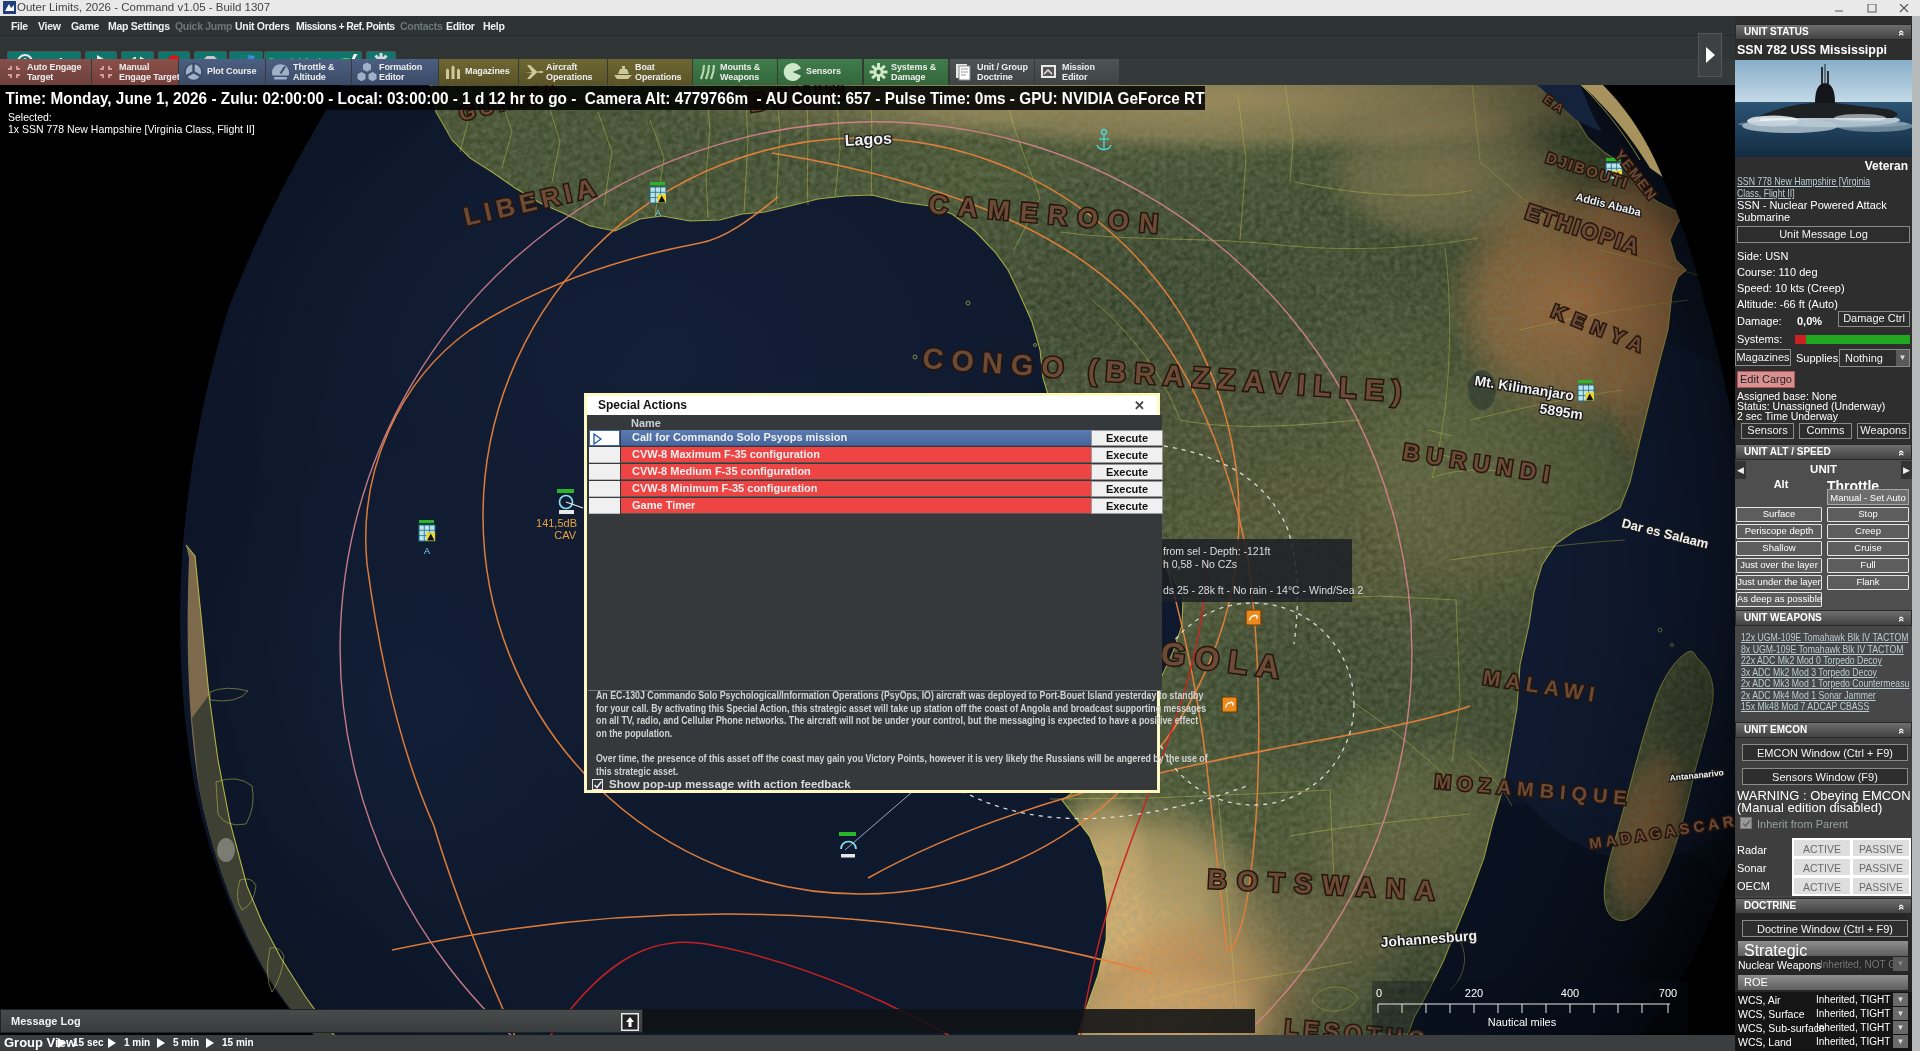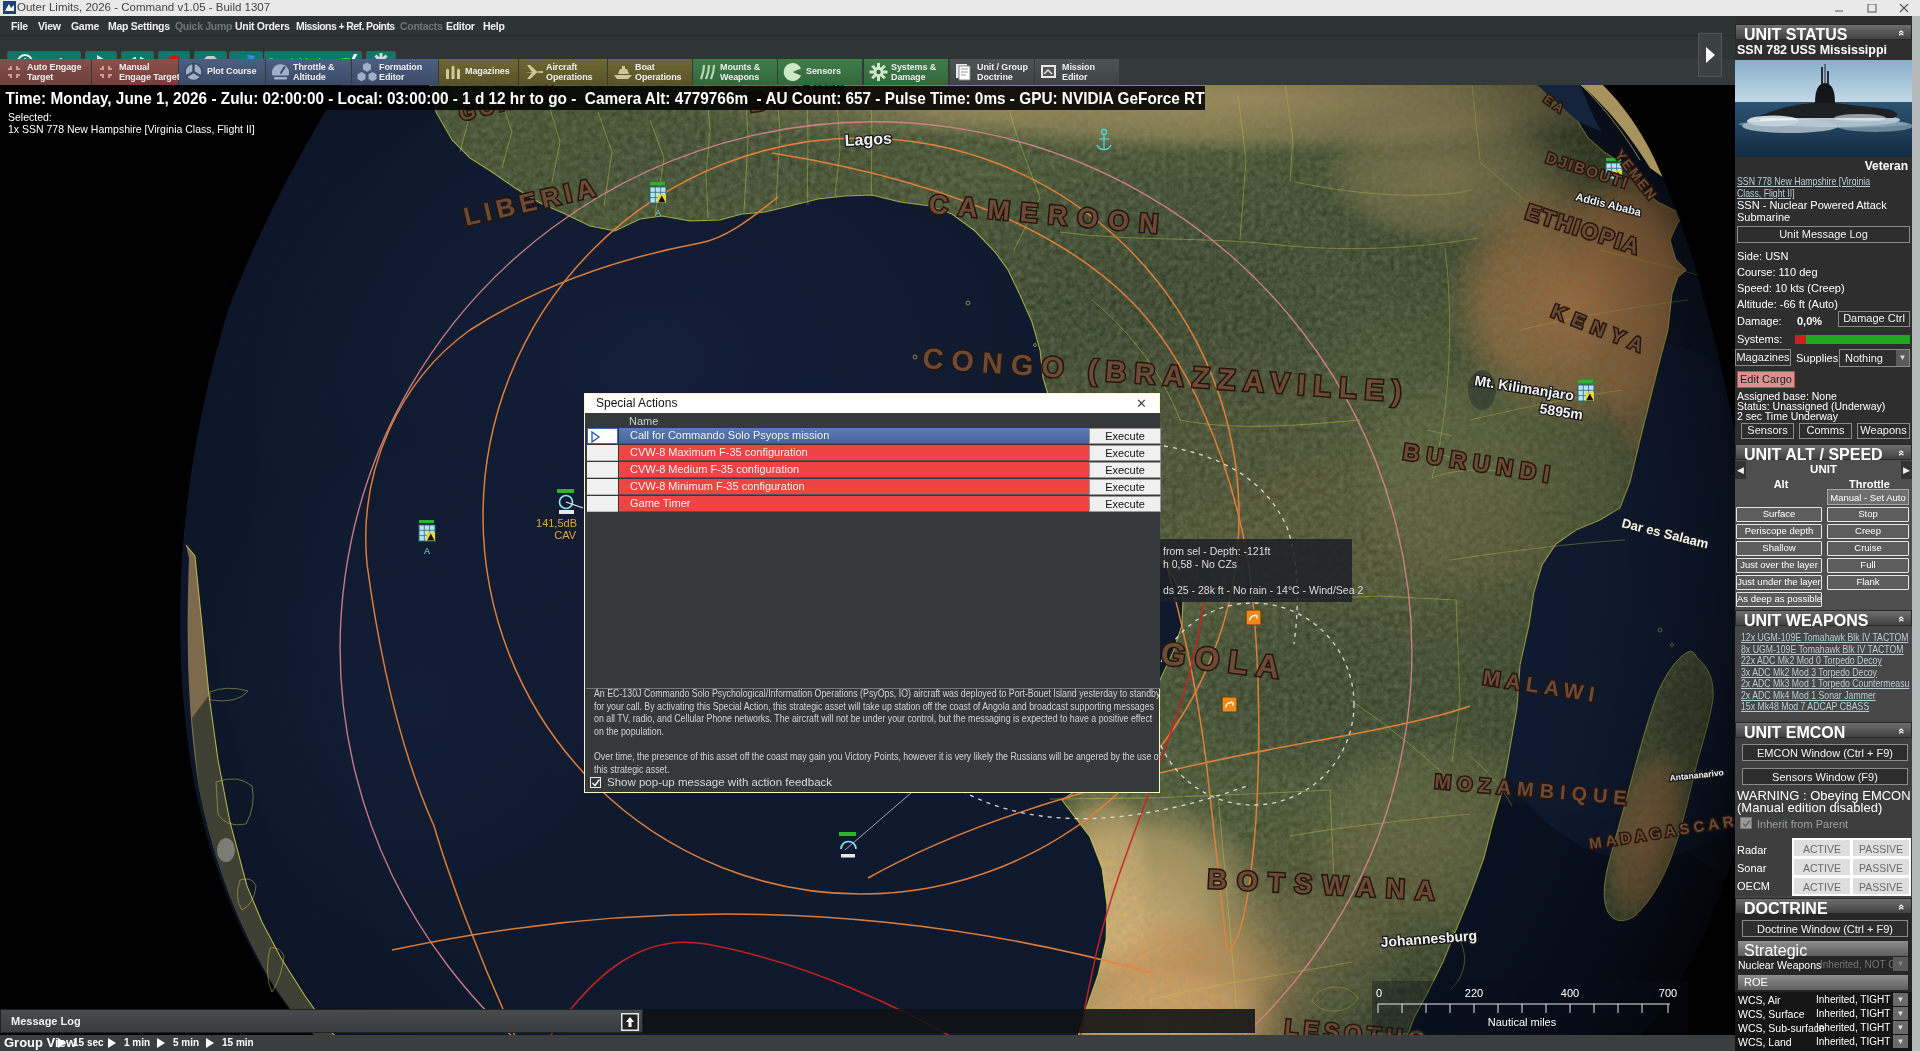--- a/index.html
+++ b/index.html
@@ -17,39 +17,39 @@
 #toolbar2 { left:0; top:59px; width:1735px; height:26px; background:#343a3a; }
 .tb2 { position:absolute; top:0; height:26px; color:#eee; font-size:9px; font-weight:700; line-height:9.5px; letter-spacing:-0.1px; }
 .tb2 .lbl { position:absolute; left:27px; top:50%; transform:translateY(-50%); white-space:nowrap; }
 .tb2 svg { position:absolute; left:4px; top:50%; transform:translateY(-50%); }
 
 #timebar { left:0; top:86px; width:1205px; height:24px; background:rgba(0,0,0,0.86); color:#fff; font-size:16.5px; line-height:24px; white-space:nowrap; overflow:hidden;font-weight:bold; }
 #timebar span { display:inline-block; transform:scaleX(0.93); transform-origin:0 50%; padding-left:6px; }
 #selbox { left:8px; top:111px; color:#fff; font-size:10.5px; line-height:12px; }
 #tooltip { left:1128px; top:539px; width:224px; height:63px; background:rgba(28,32,38,0.86); color:#ddd; font-size:10.5px; }
 
-#dialog { left:584px; top:393px; width:576px; height:400px; background:#36393b; border:1px solid #fef9c3; }
+#dialog { left:584px; top:393px; width:576px; height:400px; background:#36393b; border:3px solid #fef9c3;font-weight:bold; }
 #dlgtitle { position:absolute; left:0; top:0; width:100%; height:19px; background:#fff; color:#111; font-size:12px; padding:2px 0 0 11px; }
 #dlgx { position:absolute; right:12px; top:2px; color:#444; font-size:13px; }
 .drow { position:absolute; left:1px; height:17px; }
 .dsel { position:absolute; left:1px; width:31px; height:16px; background:#f0f0f0; border-bottom:1px solid #bbb; }
 .dname { position:absolute; left:33px; width:470px; height:16px; color:#efefef; font-size:11px; padding:1px 0 0 11px; background:#ef4444; border-bottom:1px solid #555; }
 .dexe { position:absolute; left:503px; width:72px; height:16px; background:#f0f0f0; border:1px solid #999; color:#111; font-size:11px; text-align:center; padding-top:1px; }
 #dlgdesc { position:absolute; left:9px; top:293px; width:560px; color:#d2d2d2; font-size:11px; line-height:12.6px; white-space:nowrap; overflow:visible; }
 #dlgdesc span { display:inline-block; transform:scaleX(0.8); transform-origin:0 0; }
 
 #msglog { left:0; top:1009px; width:643px; height:24px; background:linear-gradient(#474b4c,#393d3e); border:1px solid #1e2222; color:#f0f0f0; font-size:11px; font-weight:700; line-height:22px; padding-left:10px; }
 #msglog2 { left:643px; top:1009px; width:612px; height:24px; background:rgba(16,18,20,0.88); }
 #bottombar { left:0; top:1035px; width:1735px; height:16px; background:#3a3e3f; color:#fff; font-size:10px; font-weight:700; line-height:16px; }
 #bottombar span { position:absolute; top:0; }
 .parr { width:0; height:0; border-left:8px solid #fff; border-top:5.5px solid transparent; border-bottom:5.5px solid transparent; top:2.5px !important; }
 
 #sidebar { left:1735px; top:16px; width:177px; height:1035px; background:#454545; overflow:hidden; }
 .sb { position:absolute; }
-.hdr { left:0; width:177px; height:16px; background:linear-gradient(#6e6e6e,#424242); border:1px solid #282828; color:#fff; font-size:16px; font-weight:700; padding:1px 0 0 8px; }
+.hdr { left:0; width:177px; height:16px; background:linear-gradient(#6e6e6e,#424242); border:1px solid #282828; color:#fff; font-size:10px; font-weight:700; padding:1px 0 0 8px; }
 .hdr:after { content:"\00AB"; position:absolute; right:6px; top:2px; transform:rotate(90deg); font-size:11px; }
 .sbtn { background:#2d2d2d; border:1px solid #8a8a8a; color:#f2f2f2; font-size:11px; text-align:center; }
 .gbtn { background:#5d5d5d; border:1px solid #e5e5e5; color:#fff; font-size:9.5px; text-align:center; border-radius:1px; white-space:nowrap; }
 .wlink { color:#b9cdd4; text-decoration:underline; font-size:10.5px; white-space:nowrap; display:inline-block; transform:scaleX(0.83); transform-origin:0 0; }
 .lp { color:#fff; font-size:11px; }
 #scroll { left:1912px; top:16px; width:8px; height:1035px; background:#b6babb; }
 </style>
 </head>
 <body>
 <div id="stage">
@@ -658,21 +658,21 @@
   <div class="sb sbtn" style="left:6px;top:407px;width:53px;height:16px">Sensors</div>
   <div class="sb sbtn" style="left:64px;top:407px;width:53px;height:16px">Comms</div>
   <div class="sb sbtn" style="left:122px;top:407px;width:53px;height:16px">Weapons</div>
 
   <div class="sb hdr" style="top:428px">UNIT ALT / SPEED</div>
   <div class="sb" style="left:0;top:444px;width:177px;height:166px;background:#4e4e4e"></div>
   <div class="sb" style="left:0;top:445px;width:11px;height:18px;background:#333;color:#eee;font-size:9px;text-align:center;line-height:18px">◀</div>
   <div class="sb" style="left:166px;top:445px;width:11px;height:18px;background:#333;color:#eee;font-size:9px;text-align:center;line-height:18px">▶</div>
   <div class="sb" style="left:0;top:447px;width:177px;text-align:center;color:#fff;font-weight:700;font-size:11.5px">UNIT</div>
   <div class="sb" style="left:0;top:462px;width:92px;text-align:center;color:#fff;font-weight:700;font-size:11px">Alt</div>
-  <div class="sb" style="left:92px;top:462px;width:85px;text-align:center;color:#fff;font-weight:700;font-size:11px">Throttle</div>
+  <div class="sb" style="left:92px;top:462px;width:85px;color:#fff;font-weight:700;font-size:14px">Throttle</div>
   <div class="sb" style="left:92px;top:473px;width:82px;height:16px;background:#6e6e6e;border:1px solid #a8a8a8;color:#fff;font-size:10.5px;text-align:center;padding-top:1px"><span style="font-size:9.5px">Manual - Set Auto</span></div>
   <div class="sb gbtn" style="left:1px;top:491px;width:86px;height:15px">Surface</div>
   <div class="sb gbtn" style="left:92px;top:491px;width:82px;height:15px">Stop</div>
   <div class="sb gbtn" style="left:1px;top:508px;width:86px;height:15px">Periscope depth</div>
   <div class="sb gbtn" style="left:92px;top:508px;width:82px;height:15px">Creep</div>
   <div class="sb gbtn" style="left:1px;top:525px;width:86px;height:15px">Shallow</div>
   <div class="sb gbtn" style="left:92px;top:525px;width:82px;height:15px">Cruise</div>
   <div class="sb gbtn" style="left:1px;top:542px;width:86px;height:15px">Just over the layer</div>
   <div class="sb gbtn" style="left:92px;top:542px;width:82px;height:15px">Full</div>
   <div class="sb gbtn" style="left:1px;top:559px;width:86px;height:15px">Just under the layer</div>

